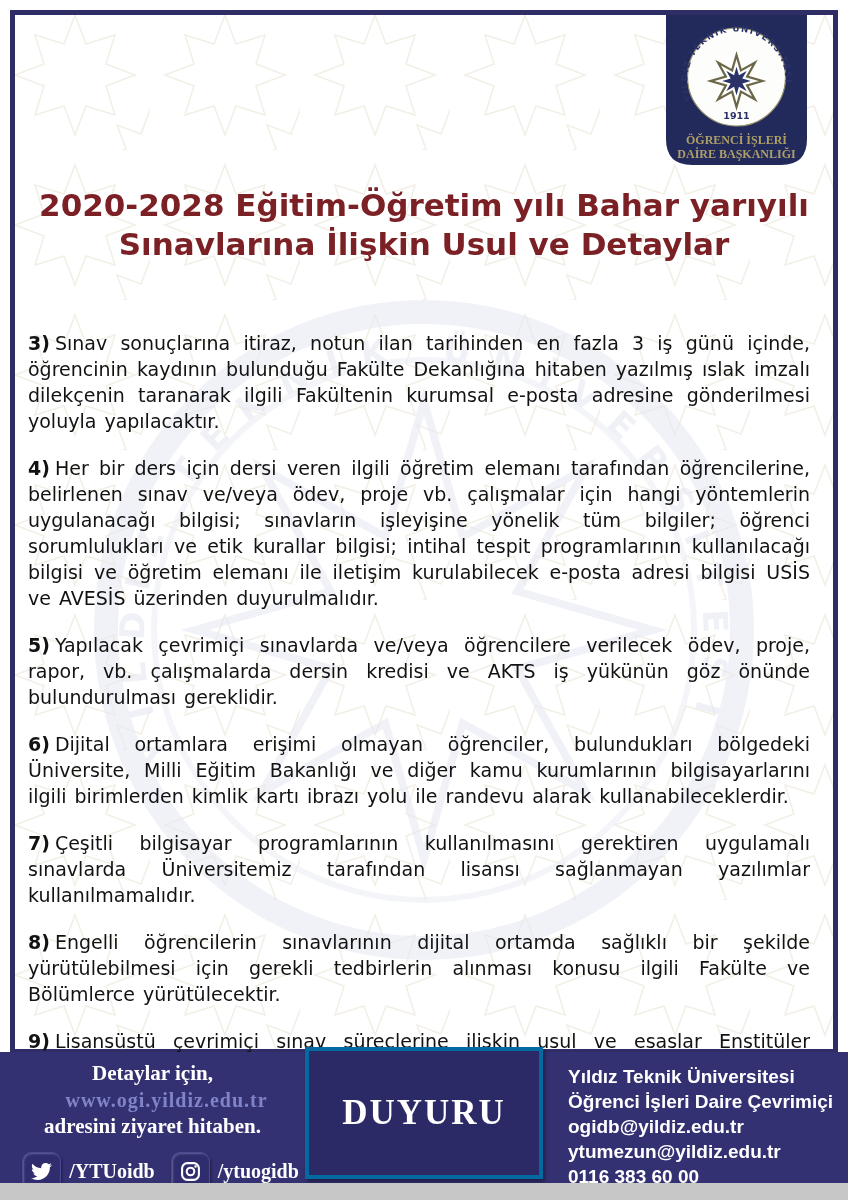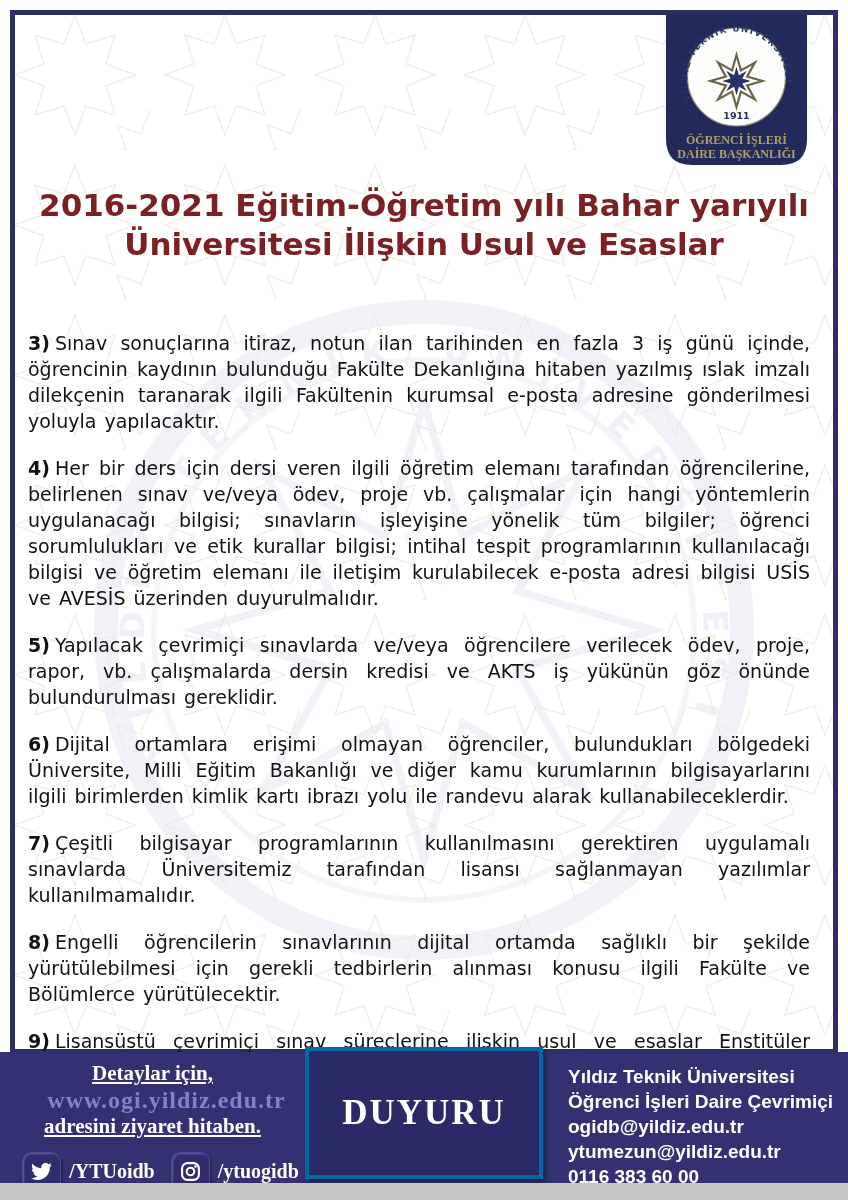--- a/index.html
+++ b/index.html
@@ -17,22 +17,22 @@
          color:#7B2125;font-weight:bold;font-size:31px;line-height:39px;letter-spacing:0px;}
   
   .body-text{position:absolute;left:28px;right:26px;top:330px;z-index:3;color:#121212;}
   .body-text p{margin:0 12px 21px 0;text-align:justify;font-size:19px;line-height:26px;word-spacing:2px;}
   .body-text b.num{margin-right:5px;}
   a.email{color:#2424C8;font-weight:bold;text-decoration:none;}
   
   .footer{position:absolute;left:0;right:0;top:1052px;height:131px;background:#343173;z-index:4;}
   .footer-left{position:absolute;left:0;top:8px;width:305px;text-align:center;color:#ffffff;
                font-family:"Liberation Serif","DejaVu Serif",serif;font-weight:bold;}
-  .fl-line1,.fl-line3{font-size:21px;line-height:27px;text-decoration:underline;}
-  .fl-url{font-size:24px;line-height:26px;color:#8083C8;letter-spacing:1px;padding-left:28px;}
+  .fl-line1,.fl-line3{font-size:21px;line-height:27px;}
+  .fl-url{font-size:20px;line-height:26px;color:#8083C8;letter-spacing:1px;padding-left:28px;}
   .social-row{margin-top:12px;display:flex;justify-content:center;align-items:flex-start;gap:16px;margin-left:16px;}
   .social-item{display:flex;align-items:center;gap:8px;}
   .social-icon{width:37px;height:37px;border-radius:9px;background:#2F2D6E;
                border:1px solid #4B4896;box-shadow:inset 1px 1px 2px rgba(255,255,255,.25),1px 2px 3px rgba(0,0,0,.45);
                display:flex;align-items:center;justify-content:center;}
   .social-handle{color:#ffffff;font-size:20px;}
   .duyuru-box{position:absolute;left:50%;margin-left:-119px;top:-5px;width:238px;height:132px;
               background:#2B2A66;border:4px solid #0369a1;box-sizing:border-box;
               display:flex;align-items:center;justify-content:center;box-shadow:2px 3px 4px rgba(0,0,0,.4);}
   .duyuru-label{color:#ffffff;font-family:"Liberation Serif","DejaVu Serif",serif;
@@ -78,22 +78,22 @@
       <textPath href="#ringpath" startOffset="0" textLength="176">YILDIZ TEKNİK ÜNİVERSİTESİ</textPath>
     </text>
     <polygon points="96,66 80.6,70.4 88.4,84.4 74.4,76.6 70,92 65.6,76.6 51.6,84.4 59.4,70.4 44,66 59.4,61.6 51.6,47.6 65.6,55.4 70,40 74.4,55.4 88.4,47.6 80.6,61.6" transform="translate(0.5,0)" fill="#FDFDFB" stroke="#6B6648" stroke-width="2.2"></polygon>
     <polygon points="96,66 80.6,70.4 88.4,84.4 74.4,76.6 70,92 65.6,76.6 51.6,84.4 59.4,70.4 44,66 59.4,61.6 51.6,47.6 65.6,55.4 70,40 74.4,55.4 88.4,47.6 80.6,61.6" transform="translate(70.5,66) scale(0.55) translate(-70,-66)" fill="#2A3268"></polygon>
     <text x="70.5" y="104" text-anchor="middle" font-family="DejaVu Sans, sans-serif" font-weight="bold" font-size="9.5" fill="#2A3268">1911</text>
     <text x="70.5" y="129" text-anchor="middle" font-family="Liberation Serif, DejaVu Serif, serif" font-weight="bold" font-size="12" fill="#AE9F66">ÖĞRENCİ İŞLERİ</text>
     <text x="70.5" y="143" text-anchor="middle" font-family="Liberation Serif, DejaVu Serif, serif" font-weight="bold" font-size="12" fill="#AE9F66">DAİRE BAŞKANLIĞI</text>
   </svg>
 
   <div class="title">
-    <div>2016-2021 Eğitim-Öğretim yılı Bahar yarıyılı</div>
-    <div>Üniversitesi İlişkin Usul ve Esaslar</div>
+    <div>2020-2028 Eğitim-Öğretim yılı Bahar yarıyılı</div>
+    <div>Sınavlarına İlişkin Usul ve Detaylar</div>
   </div>
 
   <div class="body-text">
     <p><b class="num">3)</b><span>Sınav sonuçlarına itiraz, notun ilan tarihinden en fazla 3 iş günü içinde, öğrencinin kaydının bulunduğu Fakülte Dekanlığına hitaben yazılmış ıslak imzalı dilekçenin taranarak ilgili Fakültenin kurumsal e-posta adresine gönderilmesi yoluyla yapılacaktır.</span></p>
     <p><b class="num">4)</b><span>Her bir ders için dersi veren ilgili öğretim elemanı tarafından öğrencilerine, belirlenen sınav ve/veya ödev, proje vb. çalışmalar için hangi yöntemlerin uygulanacağı bilgisi; sınavların işleyişine yönelik tüm bilgiler; öğrenci sorumlulukları ve etik kurallar bilgisi; intihal tespit programlarının kullanılacağı bilgisi ve öğretim elemanı ile iletişim kurulabilecek e-posta adresi bilgisi USİS ve AVESİS üzerinden duyurulmalıdır.</span></p>
     <p><b class="num">5)</b><span>Yapılacak çevrimiçi sınavlarda ve/veya öğrencilere verilecek ödev, proje, rapor, vb. çalışmalarda dersin kredisi ve AKTS iş yükünün göz önünde bulundurulması gereklidir.</span></p>
     <p><b class="num">6)</b><span>Dijital ortamlara erişimi olmayan öğrenciler, bulundukları bölgedeki Üniversite, Milli Eğitim Bakanlığı ve diğer kamu kurumlarının bilgisayarlarını ilgili birimlerden kimlik kartı ibrazı yolu ile randevu alarak kullanabileceklerdir.</span></p>
     <p><b class="num">7)</b><span>Çeşitli bilgisayar programlarının kullanılmasını gerektiren uygulamalı sınavlarda Üniversitemiz tarafından lisansı sağlanmayan yazılımlar kullanılmamalıdır.</span></p>
     <p><b class="num">8)</b><span>Engelli öğrencilerin sınavlarının dijital ortamda sağlıklı bir şekilde yürütülebilmesi için gerekli tedbirlerin alınması konusu ilgili Fakülte ve Bölümlerce yürütülecektir.</span></p>
     <p><b class="num">9)</b><span>Lisansüstü çevrimiçi sınav süreçlerine ilişkin usul ve esaslar Enstitüler tarafından belirlenecektir.</span></p>

